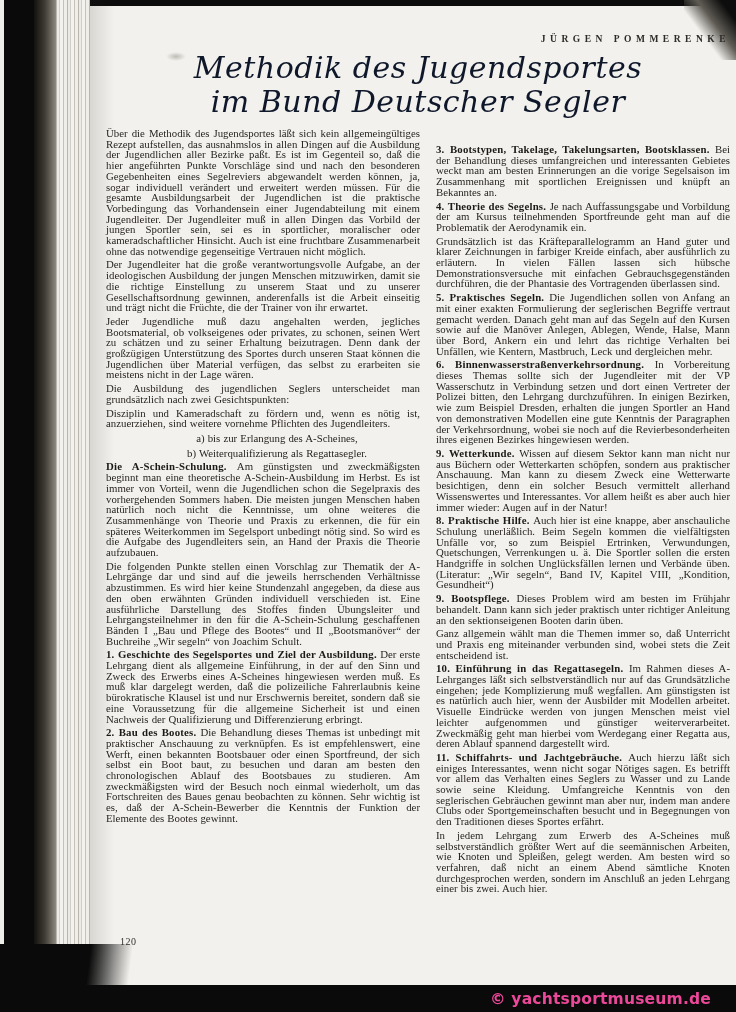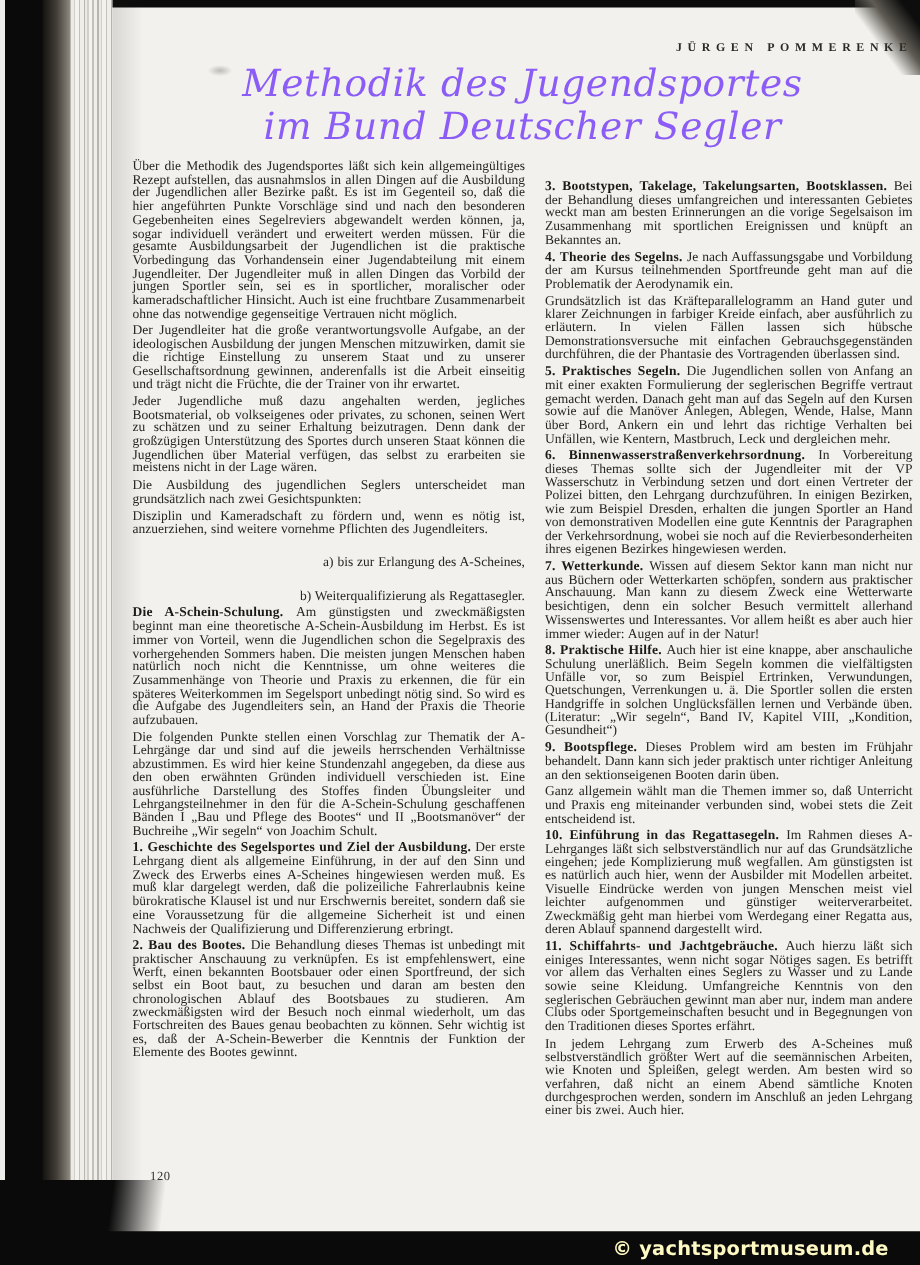--- a/index.html
+++ b/index.html
@@ -21,38 +21,38 @@
   .bottom-left-shadow{position:absolute;left:0;top:944px;width:170px;height:44px;z-index:4;
         background:linear-gradient(97deg,#0a0a0a 52%,rgba(10,10,10,0) 76%);}
   .corner-shade{position:absolute;top:0;right:0;width:52px;height:60px;z-index:4;
         background:linear-gradient(233deg,#0d0d0d 16%,#5f5c55 40%,rgba(242,241,237,0) 62%);}
   .smudge{position:absolute;left:166px;top:52px;width:20px;height:9px;z-index:1;
         background:radial-gradient(ellipse at center,rgba(105,100,90,0.38),rgba(105,100,90,0) 70%);}
   
   .content{position:absolute;left:106px;top:34px;width:624px;z-index:5;color:#262320;}
   .author{font-weight:700;font-size:9.5px;letter-spacing:4.5px;text-align:right;color:#2d2a27;}
   .title{font-family:"DejaVu Serif",serif;font-style:italic;font-weight:400;font-size:30px;
-         line-height:34px;text-align:center;color:#8b5cf6;margin:7px 0 9px;letter-spacing:0.5px;}
+         line-height:34px;text-align:center;color:#0f172a;margin:7px 0 9px;letter-spacing:0.5px;}
   .columns{display:flex;gap:16px;margin-top:4px;}
   .col{font-size:10.8px;line-height:10.7px;text-align:justify;hyphens:auto;
        color:#292521;word-spacing:0.4px;}
   .col-left{width:314px;}
   .col-right{width:294px;margin-top:16px;}
   .para{margin:0 0 3px;}
   .para b{color:#1c1a17;letter-spacing:0.2px;}
   .list{margin:1px 0 3px 28px;}
-  .list-item{margin:16px 0 1px;text-align:right;}
+  .list-item{margin:4px 0 1px;text-align:center;}
   .page-number{position:absolute;left:120px;top:936px;z-index:5;font-size:10px;
         color:#33302c;letter-spacing:0.5px;}
   
   .watermark-bar{position:absolute;left:0;bottom:0;width:736px;height:27px;background:#0a0a0a;
         z-index:6;display:flex;align-items:center;justify-content:flex-end;padding-right:25px;
         box-sizing:border-box;}
   .watermark-text{font-family:"DejaVu Sans",sans-serif;font-weight:700;font-size:15.5px;
-        color:#fef9c3;letter-spacing:0.2px;}
+        color:#ec4899;letter-spacing:0.2px;}
 </style>
 </head>
 <body>
 
 <div class="scan">
   <div class="gutter-shade"></div>
   <div class="spine-black"></div>
   <div class="spine-grain"></div>
   <div class="page-stack"></div>
   <div class="edge-white"></div>
@@ -80,21 +80,21 @@
           <p class="para">Die folgenden Punkte stellen einen Vorschlag zur Thematik der A-Lehrgänge dar und sind auf die jeweils herrschenden Verhältnisse abzustimmen. Es wird hier keine Stundenzahl angegeben, da diese aus den oben erwähnten Gründen individuell verschieden ist. Eine ausführliche Darstellung des Stoffes finden Übungsleiter und Lehrgangsteilnehmer in den für die A-Schein-Schulung geschaffenen Bänden I „Bau und Pflege des Bootes“ und II „Bootsmanöver“ der Buchreihe „Wir segeln“ von Joachim Schult.</p>
           <p class="para"><b>1. Geschichte des Segelsportes und Ziel der Ausbildung. </b>Der erste Lehrgang dient als allgemeine Einführung, in der auf den Sinn und Zweck des Erwerbs eines A-Scheines hingewiesen werden muß. Es muß klar dargelegt werden, daß die polizeiliche Fahrerlaubnis keine bürokratische Klausel ist und nur Erschwernis bereitet, sondern daß sie eine Voraussetzung für die allgemeine Sicherheit ist und einen Nachweis der Qualifizierung und Differenzierung erbringt.</p>
           <p class="para"><b>2. Bau des Bootes. </b>Die Behandlung dieses Themas ist unbedingt mit praktischer Anschauung zu verknüpfen. Es ist empfehlenswert, eine Werft, einen bekannten Bootsbauer oder einen Sportfreund, der sich selbst ein Boot baut, zu besuchen und daran am besten den chronologischen Ablauf des Bootsbaues zu studieren. Am zweckmäßigsten wird der Besuch noch einmal wiederholt, um das Fortschreiten des Baues genau beobachten zu können. Sehr wichtig ist es, daß der A-Schein-Bewerber die Kenntnis der Funktion der Elemente des Bootes gewinnt.</p>
         </div>
       <div class="col col-right" id="col-right">
           <p class="para"><b>3. Bootstypen, Takelage, Takelungsarten, Bootsklassen. </b>Bei der Behandlung dieses umfangreichen und interessanten Gebietes weckt man am besten Erinnerungen an die vorige Segelsaison im Zusammenhang mit sportlichen Ereignissen und knüpft an Bekanntes an.</p>
           <p class="para"><b>4. Theorie des Segelns. </b>Je nach Auffassungsgabe und Vorbildung der am Kursus teilnehmenden Sportfreunde geht man auf die Problematik der Aerodynamik ein.</p>
           <p class="para">Grundsätzlich ist das Kräfteparallelogramm an Hand guter und klarer Zeichnungen in farbiger Kreide einfach, aber ausführlich zu erläutern. In vielen Fällen lassen sich hübsche Demonstrationsversuche mit einfachen Gebrauchsgegenständen durchführen, die der Phantasie des Vortragenden überlassen sind.</p>
           <p class="para"><b>5. Praktisches Segeln. </b>Die Jugendlichen sollen von Anfang an mit einer exakten Formulierung der seglerischen Begriffe vertraut gemacht werden. Danach geht man auf das Segeln auf den Kursen sowie auf die Manöver Anlegen, Ablegen, Wende, Halse, Mann über Bord, Ankern ein und lehrt das richtige Verhalten bei Unfällen, wie Kentern, Mastbruch, Leck und dergleichen mehr.</p>
           <p class="para"><b>6. Binnenwasserstraßenverkehrsordnung. </b>In Vorbereitung dieses Themas sollte sich der Jugendleiter mit der VP Wasserschutz in Verbindung setzen und dort einen Vertreter der Polizei bitten, den Lehrgang durchzuführen. In einigen Bezirken, wie zum Beispiel Dresden, erhalten die jungen Sportler an Hand von demonstrativen Modellen eine gute Kenntnis der Paragraphen der Verkehrsordnung, wobei sie noch auf die Revierbesonderheiten ihres eigenen Bezirkes hingewiesen werden.</p>
-          <p class="para"><b>7. Wetterkunde. </b>Wissen auf diesem Sektor kann man nicht nur aus Büchern oder Wetterkarten schöpfen, sondern aus praktischer Anschauung. Man kann zu diesem Zweck eine Wetterwarte besichtigen, denn ein solcher Besuch vermittelt allerhand Wissenswertes und Interessantes. Vor allem heißt es aber auch hier immer wieder: Augen auf in der Natur!</p>
+          <p class="para"><b>9. Wetterkunde. </b>Wissen auf diesem Sektor kann man nicht nur aus Büchern oder Wetterkarten schöpfen, sondern aus praktischer Anschauung. Man kann zu diesem Zweck eine Wetterwarte besichtigen, denn ein solcher Besuch vermittelt allerhand Wissenswertes und Interessantes. Vor allem heißt es aber auch hier immer wieder: Augen auf in der Natur!</p>
           <p class="para"><b>8. Praktische Hilfe. </b>Auch hier ist eine knappe, aber anschauliche Schulung unerläßlich. Beim Segeln kommen die vielfältigsten Unfälle vor, so zum Beispiel Ertrinken, Verwundungen, Quetschungen, Verrenkungen u. ä. Die Sportler sollen die ersten Handgriffe in solchen Unglücksfällen lernen und Verbände üben. (Literatur: „Wir segeln“, Band IV, Kapitel VIII, „Kondition, Gesundheit“)</p>
           <p class="para"><b>9. Bootspflege. </b>Dieses Problem wird am besten im Frühjahr behandelt. Dann kann sich jeder praktisch unter richtiger Anleitung an den sektionseigenen Booten darin üben.</p>
           <p class="para">Ganz allgemein wählt man die Themen immer so, daß Unterricht und Praxis eng miteinander verbunden sind, wobei stets die Zeit entscheidend ist.</p>
           <p class="para"><b>10. Einführung in das Regattasegeln. </b>Im Rahmen dieses A-Lehrganges läßt sich selbstverständlich nur auf das Grundsätzliche eingehen; jede Komplizierung muß wegfallen. Am günstigsten ist es natürlich auch hier, wenn der Ausbilder mit Modellen arbeitet. Visuelle Eindrücke werden von jungen Menschen meist viel leichter aufgenommen und günstiger weiterverarbeitet. Zweckmäßig geht man hierbei vom Werdegang einer Regatta aus, deren Ablauf spannend dargestellt wird.</p>
           <p class="para"><b>11. Schiffahrts- und Jachtgebräuche. </b>Auch hierzu läßt sich einiges Interessantes, wenn nicht sogar Nötiges sagen. Es betrifft vor allem das Verhalten eines Seglers zu Wasser und zu Lande sowie seine Kleidung. Umfangreiche Kenntnis von den seglerischen Gebräuchen gewinnt man aber nur, indem man andere Clubs oder Sportgemeinschaften besucht und in Begegnungen von den Traditionen dieses Sportes erfährt.</p>
           <p class="para">In jedem Lehrgang zum Erwerb des A-Scheines muß selbstverständlich größter Wert auf die seemännischen Arbeiten, wie Knoten und Spleißen, gelegt werden. Am besten wird so verfahren, daß nicht an einem Abend sämtliche Knoten durchgesprochen werden, sondern im Anschluß an jeden Lehrgang einer bis zwei. Auch hier.</p>
         </div>
     </div>
   </div>
 

